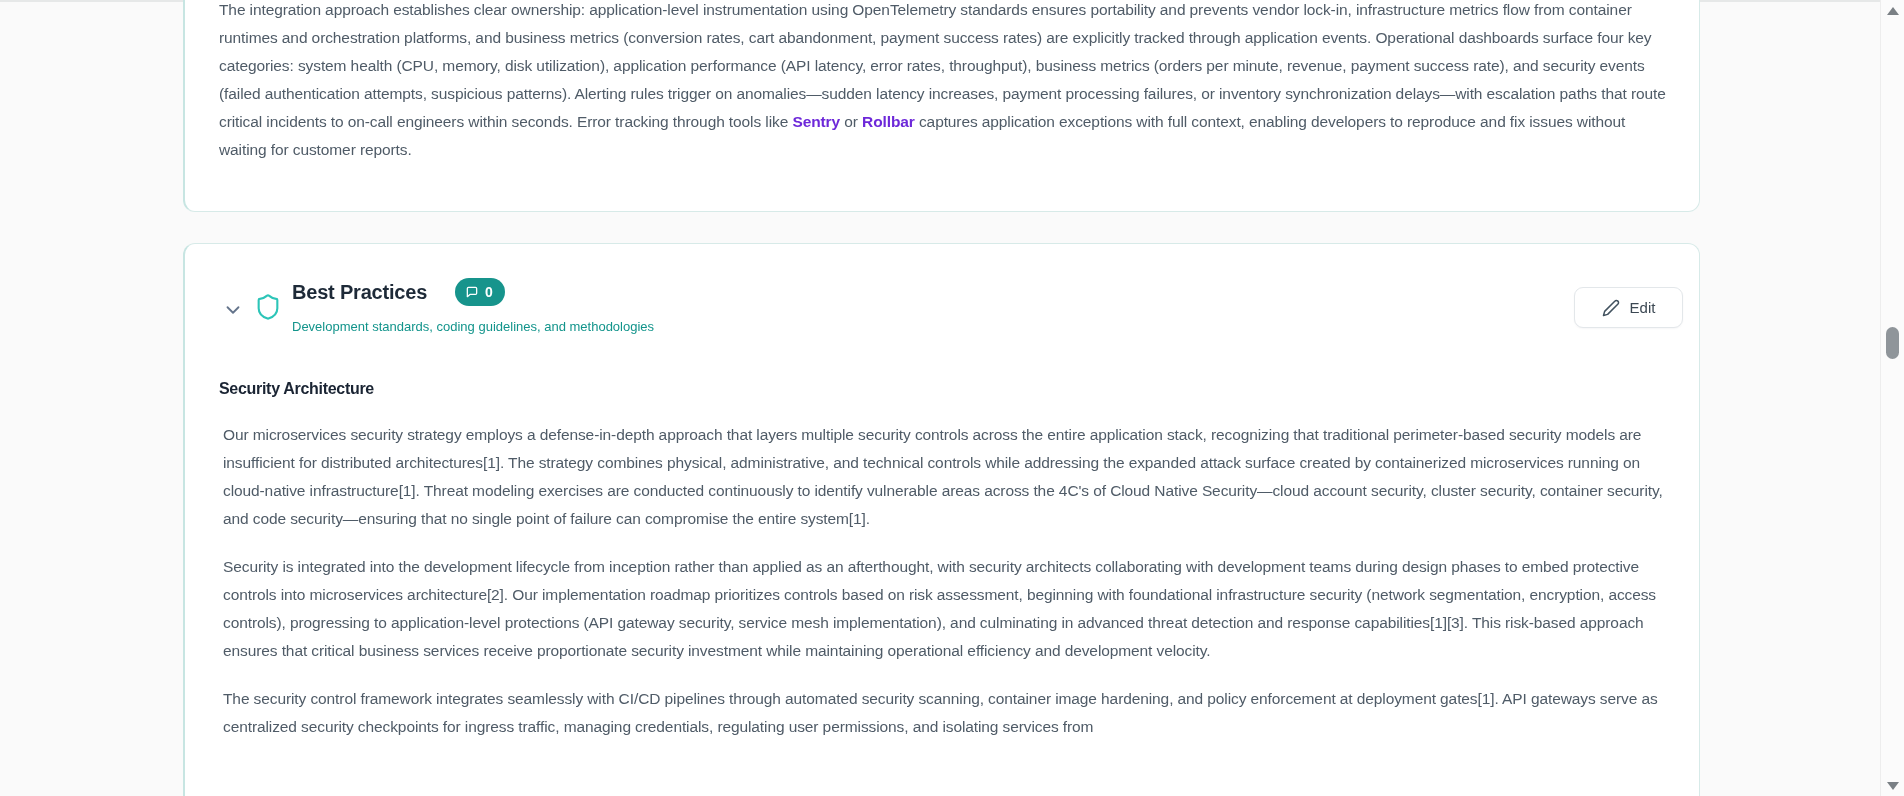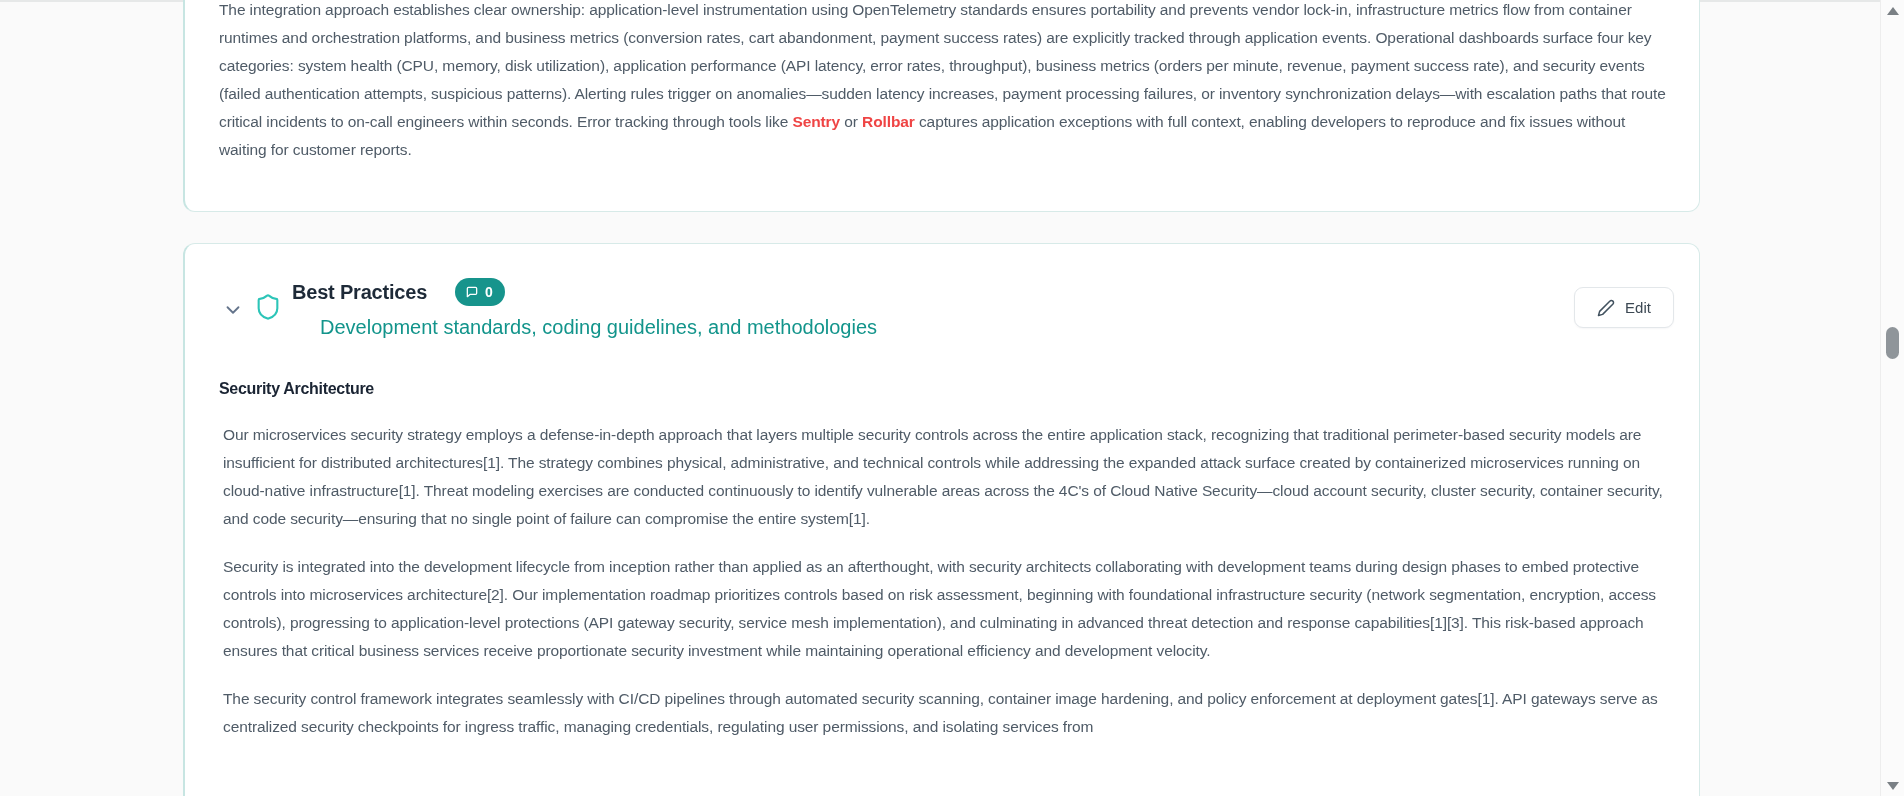--- a/index.html
+++ b/index.html
@@ -24,21 +24,21 @@
     overflow:hidden;
   }
   .card-observability{top:-60px;height:272px;}
   .card-best-practices{top:243px;height:620px;}
   .body-text{
     position:absolute;left:34px;width:1453px;
     font-size:15.5px;line-height:28px;color:#4f5b67;
     letter-spacing:-0.1px;
   }
   .body-text p{margin:0 0 20px 4px;}
-  .seg-bold{font-weight:700;color:#ef4444;}
+  .seg-bold{font-weight:700;color:#6d28d9;}
   .obs-paragraph{top:55px;}
 
   
   .bp-chevron{position:absolute;left:37px;top:55px;width:22px;height:22px;cursor:pointer;}
   .bp-shield{position:absolute;left:69px;top:47px;width:28px;height:32px;}
   .bp-titlerow{
     position:absolute;left:107px;top:33px;height:30px;
     display:flex;align-items:center;gap:28px;
   }
   .bp-title{
@@ -46,24 +46,24 @@
     line-height:30px;white-space:nowrap;
   }
   .bp-badge{
     display:flex;align-items:center;gap:6px;
     background:#17948c;color:#ffffff;
     border-radius:14px;height:28px;padding:0 12px 0 10px;
     font-size:14px;font-weight:700;cursor:pointer;
   }
   .bp-subtitle{
     position:absolute;left:107px;top:72px;
-    font-size:20px;line-height:22px;color:#12948b;white-space:nowrap;margin-left:28px;
+    font-size:13px;line-height:22px;color:#12948b;white-space:nowrap;
   }
   .edit-button{
-    position:absolute;left:1389px;top:43px;width:100px;height:41px;
+    position:absolute;left:1389px;top:43px;width:109px;height:41px;
     background:#ffffff;border:1px solid #e3e7ea;border-radius:9px;
     box-sizing:border-box;
     display:flex;align-items:center;justify-content:center;gap:10px;
     font-size:15px;font-weight:500;color:#3c4853;cursor:pointer;
     box-shadow:0 1px 2px rgba(15,23,42,0.04);
   }
   .section-heading{
     position:absolute;left:34px;top:116px;
     font-size:16px;font-weight:700;color:#1a2433;letter-spacing:-0.3px;
     line-height:32px;

